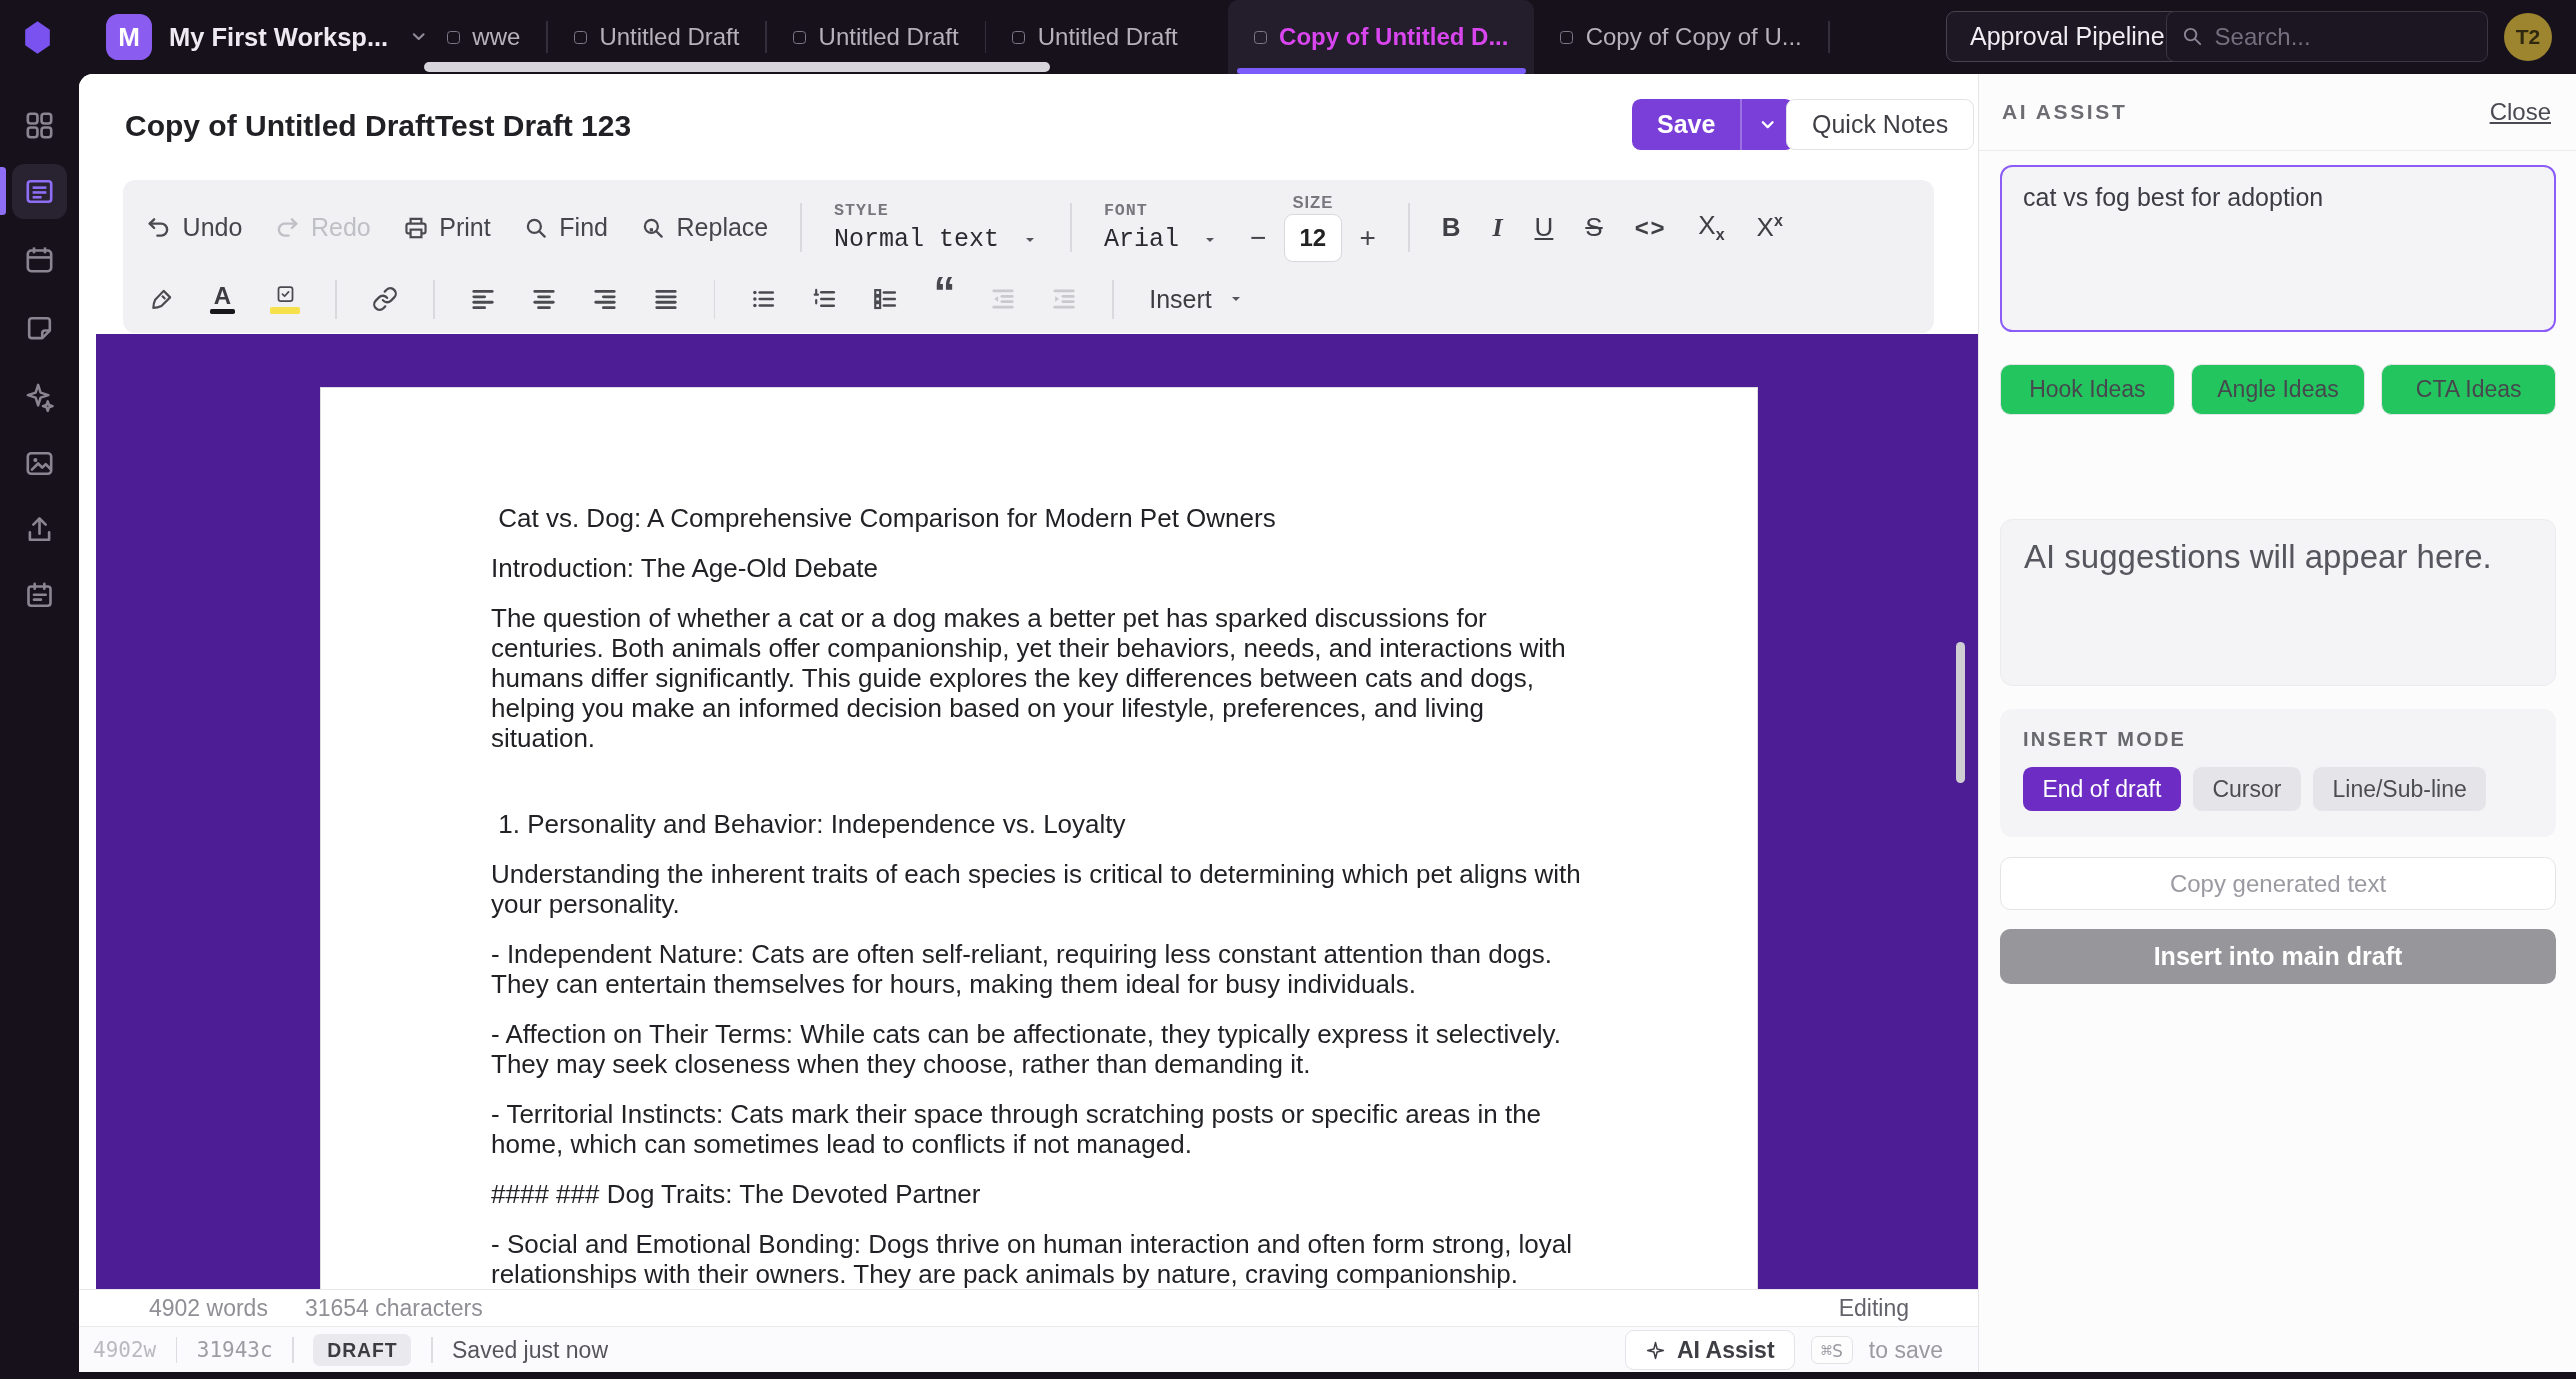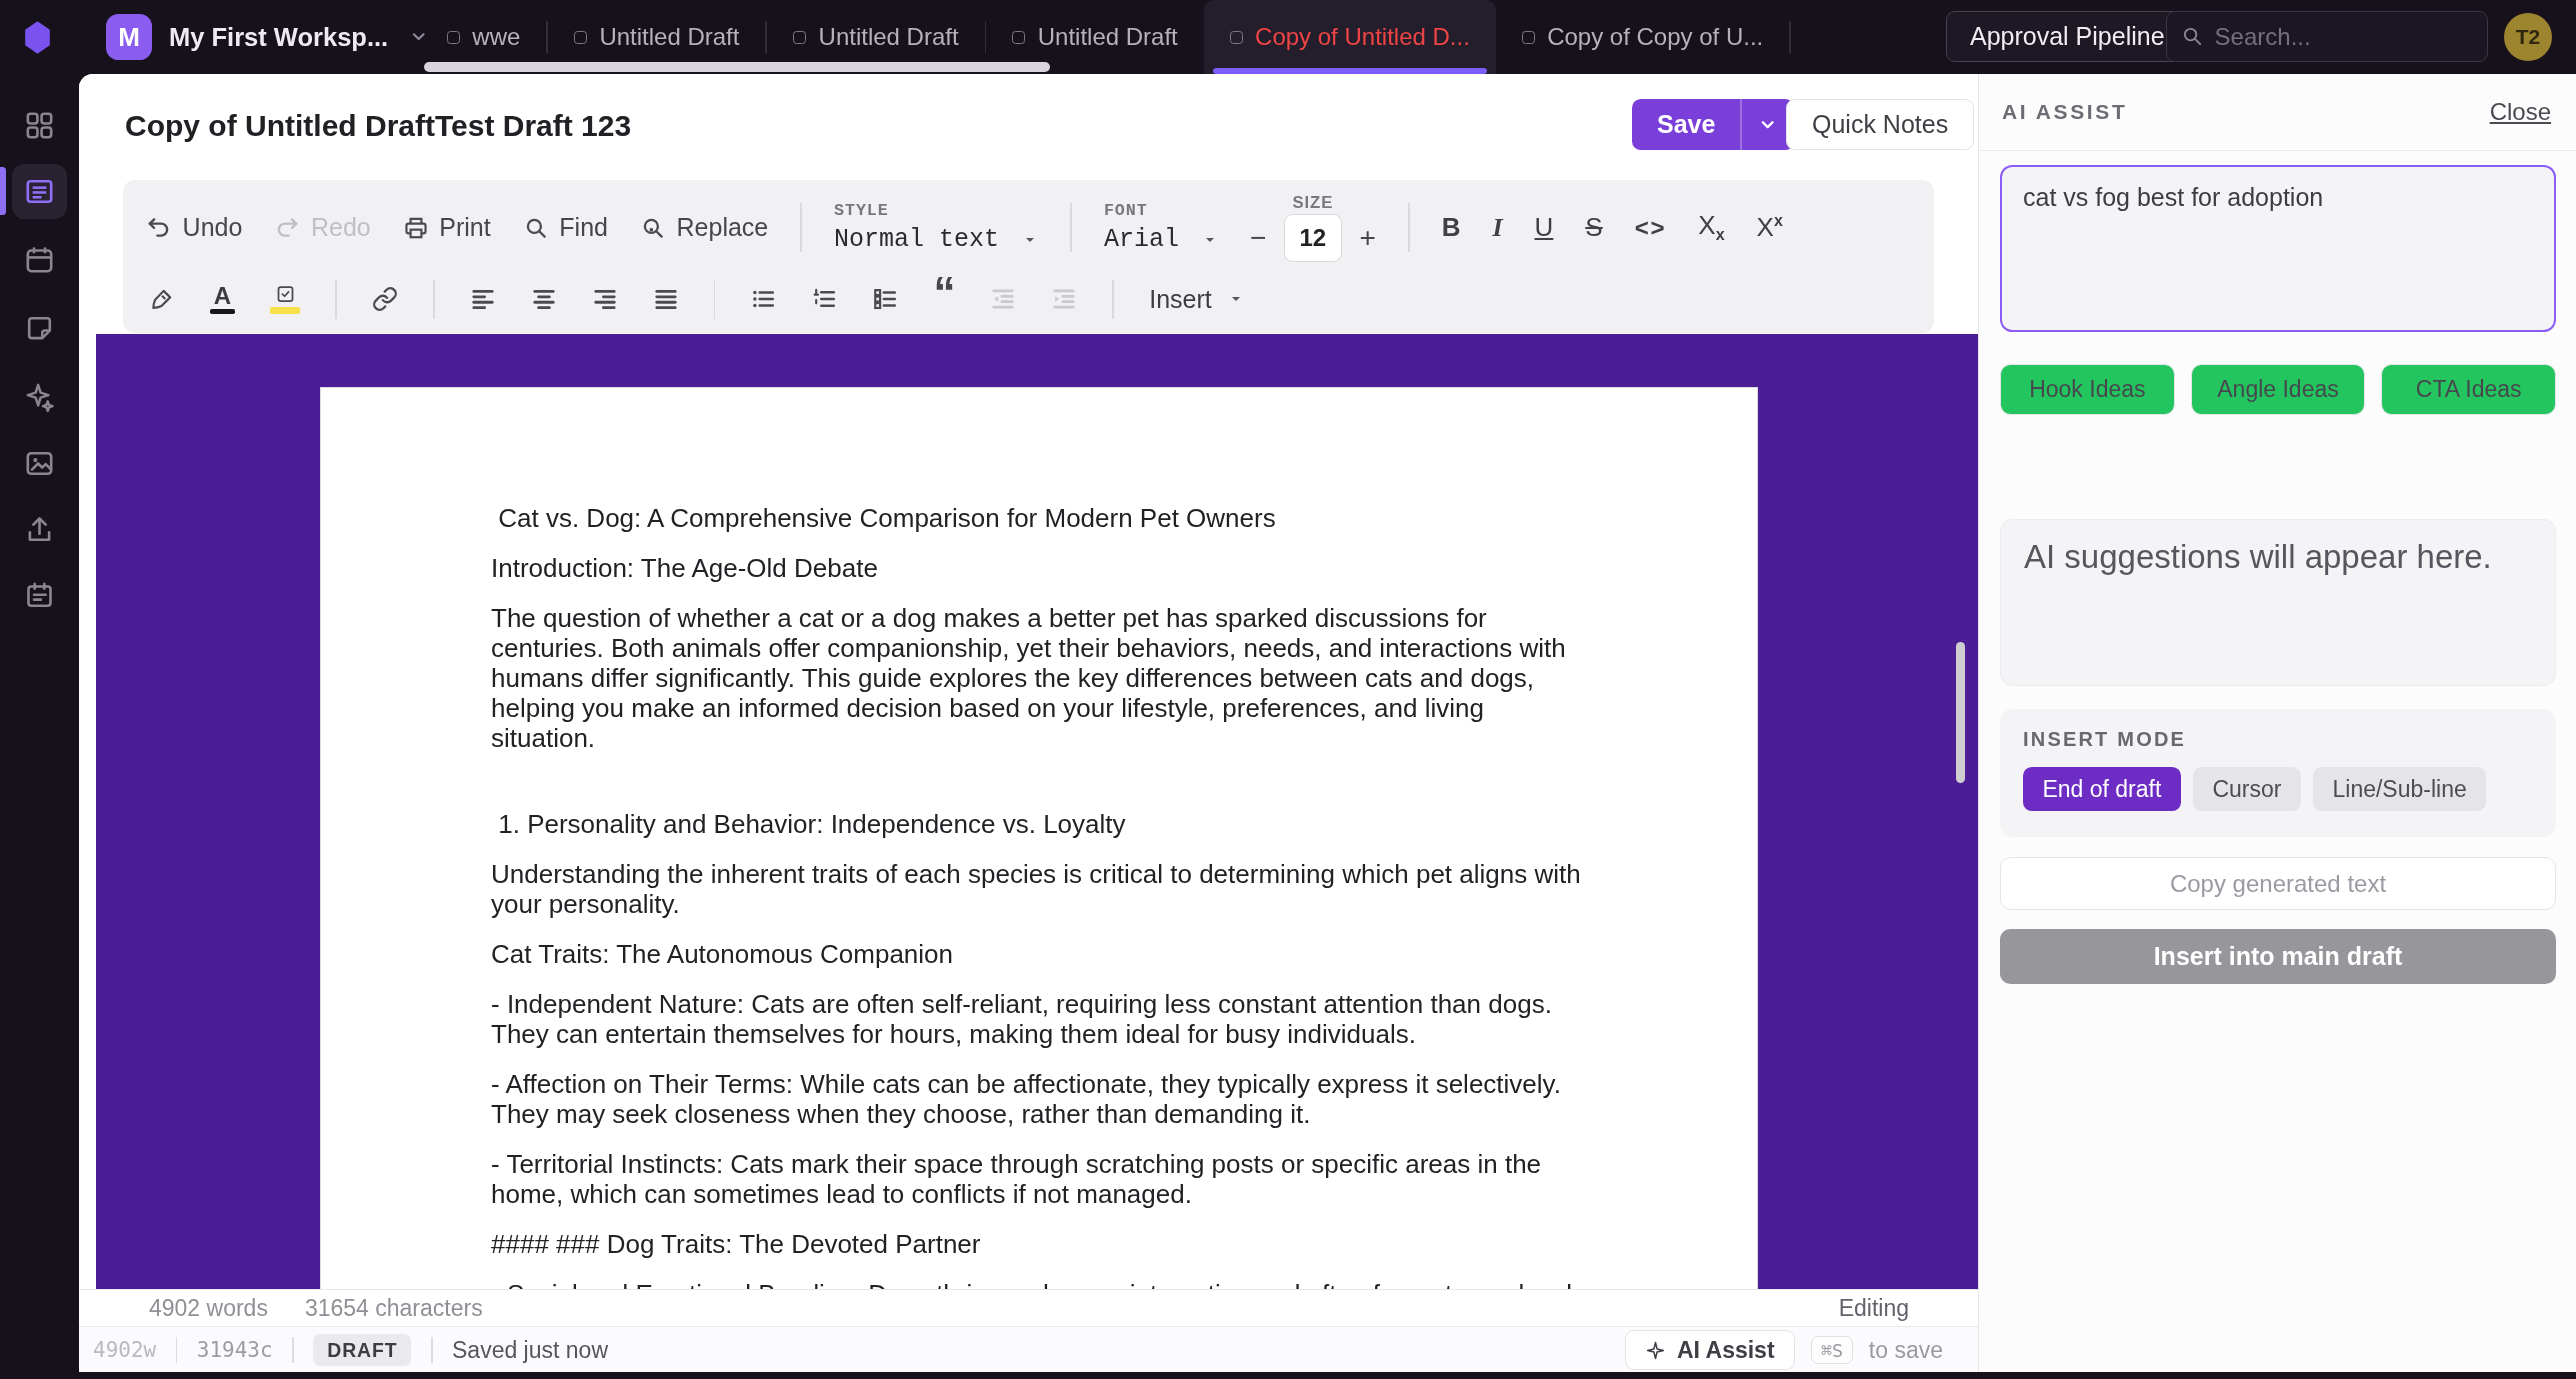--- a/index.html
+++ b/index.html
@@ -11,21 +11,21 @@
   .topbar { position:absolute; left:0; top:0; width:2576px; height:74px; background:#16111a; }
   .logo { position:absolute; left:19.4px; top:19.4px; width:37px; height:37px; }
   .ws-chip { position:absolute; left:106px; top:14px; width:46px; height:46px; border-radius:12.3px;
              background:#8a5cf0; color:#fff; font-size:26px; font-weight:700; display:flex; align-items:center; justify-content:center; }
   .ws-name { position:absolute; left:169px; top:0; height:74px; display:flex; align-items:center; gap:21px;
              color:#edebf1; font-size:25.5px; font-weight:600; }
   .ws-name svg { color:#8f8a98; }
   .tabs { position:absolute; left:421px; top:0; height:74px; display:flex; align-items:stretch; }
   .tab { position:relative; display:flex; align-items:center; gap:12.3px; padding:0 26px; color:#b6b2bc; font-size:24px; cursor:default; }
   .tab-ico { width:13px; height:13px; border:1.8px solid #7d7887; border-radius:3.5px; flex:0 0 auto; }
-  .tab.active { background:#241e2c; border-radius:10.6px 10.6px 0 0; color:#ef4444; font-weight:400; }
+  .tab.active { background:#241e2c; border-radius:10.6px 10.6px 0 0; color:#d946ef; font-weight:700;margin-left:24px; }
   .tab.active .tab-ico { border-color:#a49eb; }
   .tab-underline { position:absolute; left:8.8px; right:8.8px; bottom:0; height:6.2px; border-radius:3.5px; background:#7c5cfa; }
   .tab-sep { width:1.8px; height:32px; background:#332e3c; align-self:center; }
   .tab-scroll { position:absolute; left:424px; top:62px; width:626px; height:9.7px; border-radius:5.3px; background:#d7d4db; }
   .approval-btn { position:absolute; left:1946px; top:11.4px; height:51px; padding:0 23px; border-radius:8.8px;
                   border:1.8px solid #49434f; background:#1d1824; color:#f0eef3; font-size:25px; font-weight:500;
                   display:flex; align-items:center; }
   .search-box { position:absolute; left:2166px; top:11.4px; width:322px; height:51px; border-radius:8.8px;
                 border:1.8px solid #3b3643; background:#1b1622; display:flex; align-items:center; padding:16px 14px; gap:10.6px; }
   .search-box svg { color:#8a8494; flex:0 0 auto; }
@@ -488,21 +488,20 @@
       </div>
 
       <div class="doc-area">
         <div class="page">
           <div class="page-inner">
             <p> Cat vs. Dog: A Comprehensive Comparison for Modern Pet Owners</p>
             <p>Introduction: The Age-Old Debate</p>
             <p>The question of whether a cat or a dog makes a better pet has sparked discussions for centuries. Both animals offer companionship, yet their behaviors, needs, and interactions with humans differ significantly. This guide explores the key differences between cats and dogs, helping you make an informed decision based on your lifestyle, preferences, and living situation.</p>
             <p class="gap-before"> 1. Personality and Behavior: Independence vs. Loyalty</p>
             <p>Understanding the inherent traits of each species is critical to determining which pet aligns with your personality.</p>
-            <p>Cat Traits: The Autonomous Companion</p>
             <p>- Independent Nature: Cats are often self-reliant, requiring less constant attention than dogs. They can entertain themselves for hours, making them ideal for busy individuals.</p>
             <p>- Affection on Their Terms: While cats can be affectionate, they typically express it selectively. They may seek closeness when they choose, rather than demanding it.</p>
             <p>- Territorial Instincts: Cats mark their space through scratching posts or specific areas in the home, which can sometimes lead to conflicts if not managed.</p>
             <p>#### ### Dog Traits: The Devoted Partner</p>
             <p>- Social and Emotional Bonding: Dogs thrive on human interaction and often form strong, loyal relationships with their owners. They are pack animals by nature, craving companionship.</p>
 
           </div>
         </div>
         <div class="v-scrollbar"></div>
       </div>

